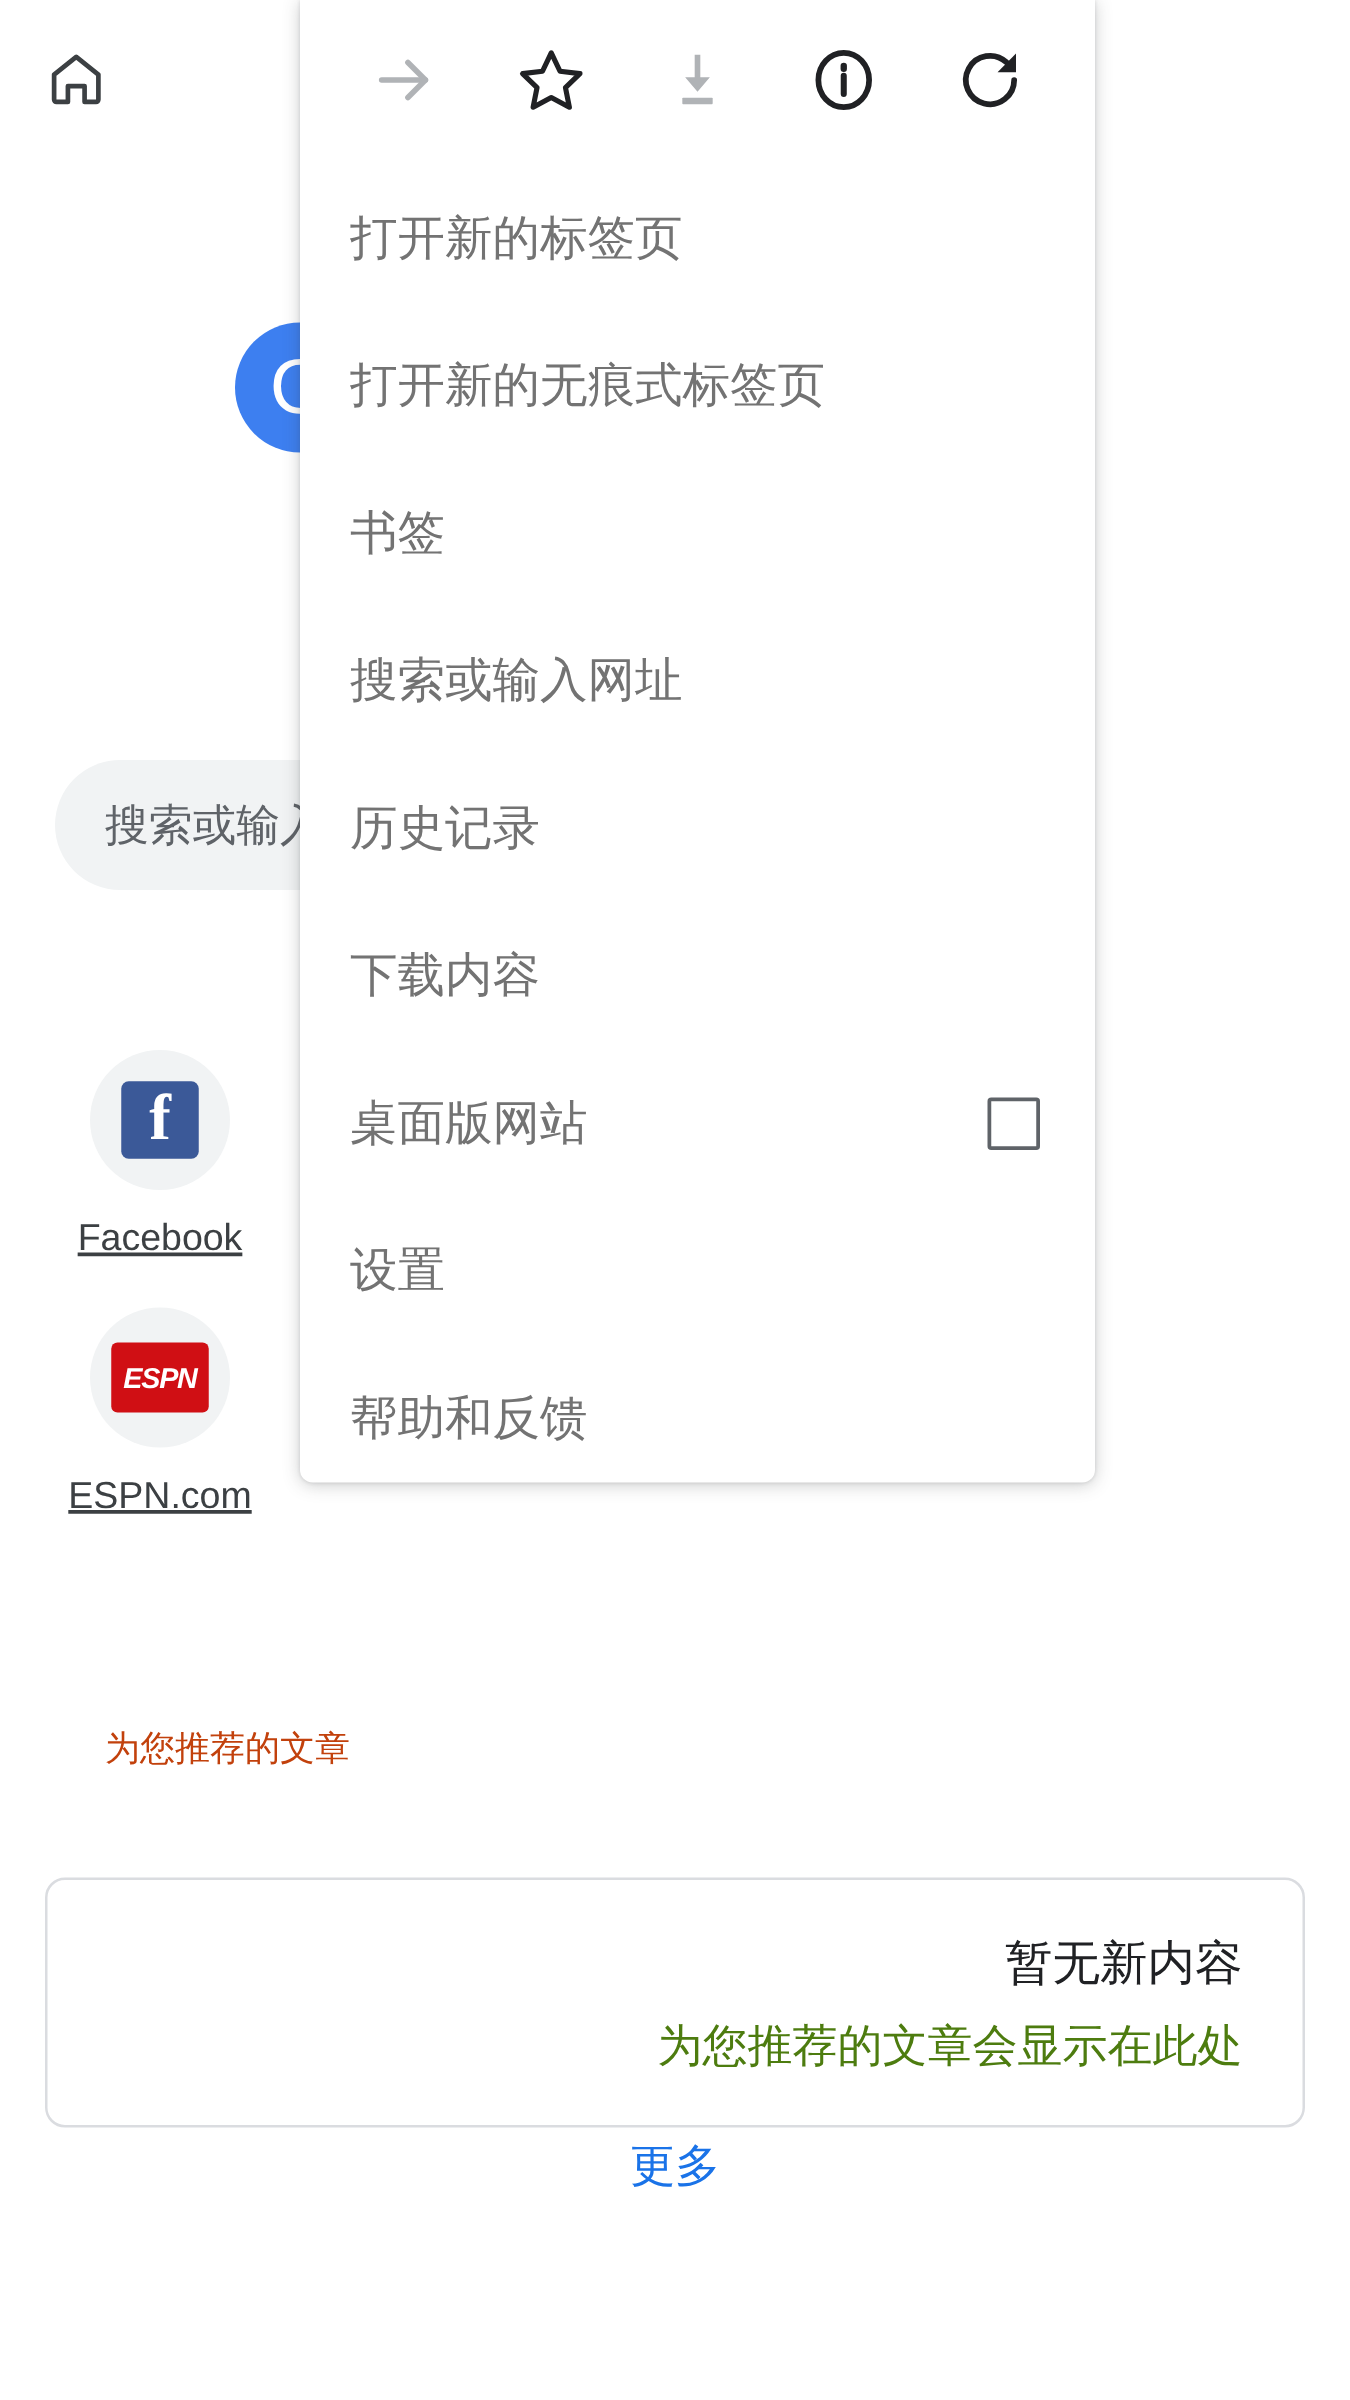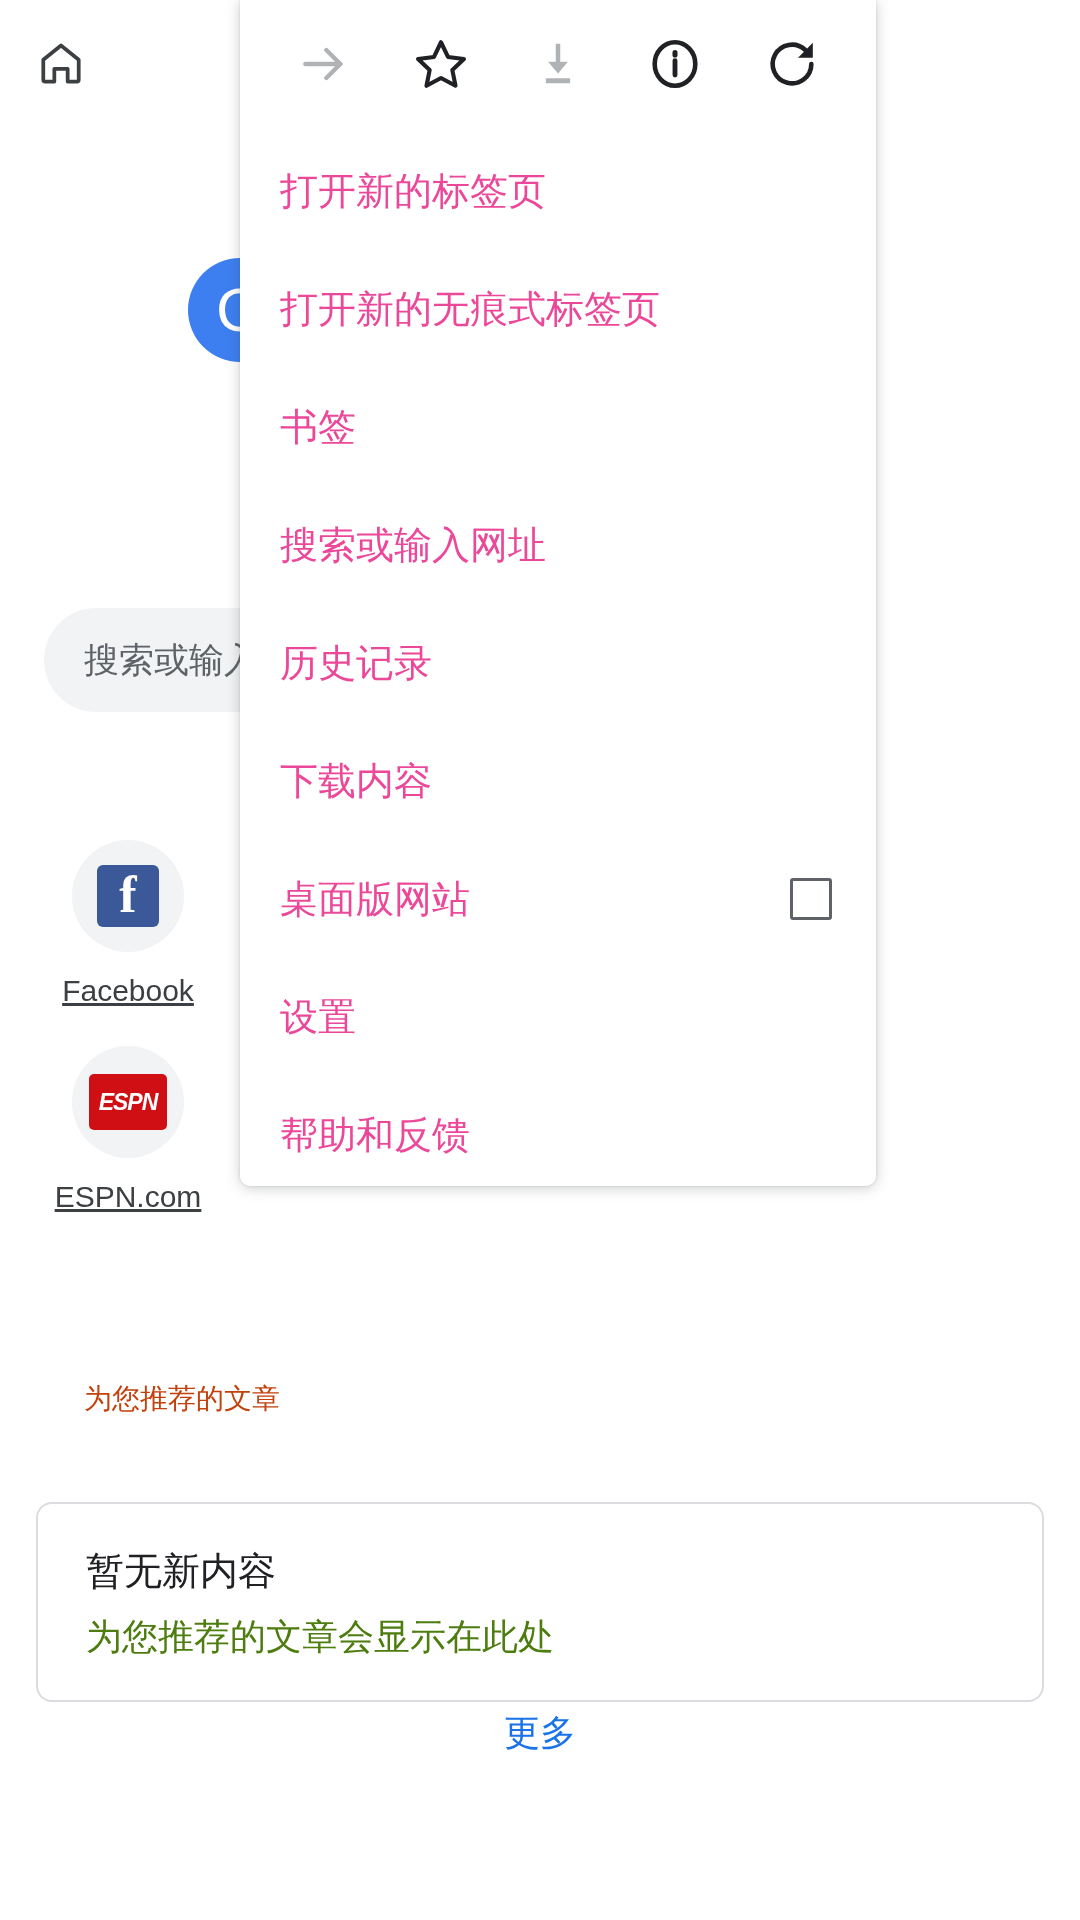--- a/index.html
+++ b/index.html
@@ -153,20 +153,21 @@
   .empty-card {
     position: absolute;
     left: 36px;
     top: 1502px;
     width: 1008px;
     height: 200px;
     border: 2px solid #dadce0;
     border-radius: 16px;
     background: #ffffff;
     padding: 44px 48px 0 48px;
+    text-align: right;
   }
   .empty-title {
     font-size: 38px;
     color: #202124;
     line-height: 1.25;
   }
   .empty-sub {
     margin-top: 18px;
     font-size: 36px;
     color: #4d7c0f;
@@ -213,21 +214,21 @@
     padding-top: 4px;
   }
   .menu-item {
     height: 118px;
     display: flex;
     align-items: center;
     padding: 0 40px 0 40px;
   }
   .menu-item .mi-label {
     font-size: 38px;
-    color: #ec4899;
+    color: #737373;
     line-height: 1;
     flex: 1 1 auto;
     white-space: nowrap;
   }
   .mi-checkbox {
     width: 42px;
     height: 42px;
     border: 3px solid #5f6368;
     border-radius: 3px;
     background: transparent;

